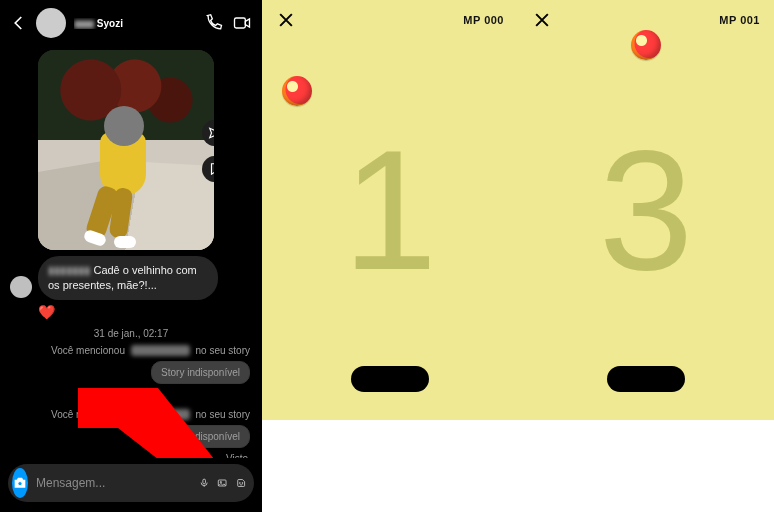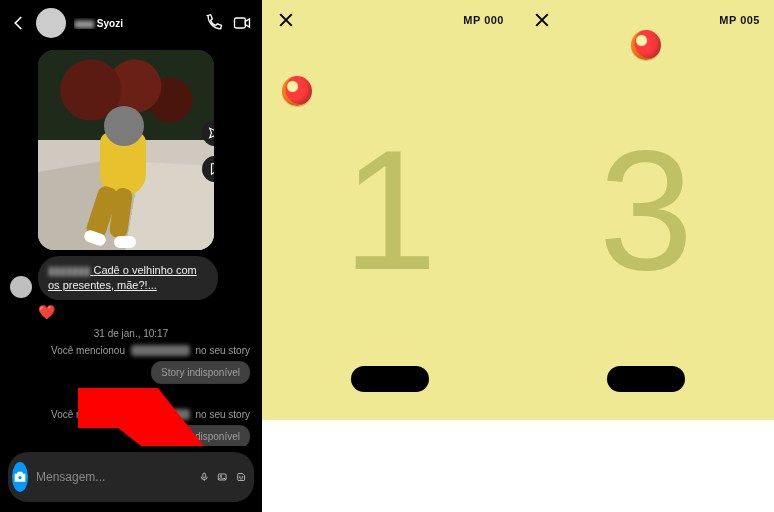--- a/index.html
+++ b/index.html
@@ -67,21 +67,20 @@
   .small-circ{
     width:26px;height:26px;border-radius:50%; background:#1f1f1f; display:flex;
     align-items:center;justify-content:center;
   }
   .small-circ svg{width:14px;height:14px;stroke:#fff;fill:none;stroke-width:2;}
 
   .caption-bubble{
     margin:0 12px 4px 38px; max-width:180px; background:#262626; color:#eee;
     font-size:11px; line-height:1.35; padding:7px 10px; border-radius:21px;
     position:relative;
-    text-decoration:underline;
   }
   .caption-bubble .b{filter:blur(2px);opacity:.6;}
   .mini-avatar{
     position:absolute; left:-28px; bottom:2px; width:22px;height:22px;border-radius:50%;
     background:#bfbfbf;
   }
   .heart-react{
     margin:2px 0 8px 38px; font-size:14px;
   }
 
@@ -95,21 +94,21 @@
     font-size:10px; padding:5px 9px; border-radius:10px; margin:3px 12px 3px auto; width:fit-content;}
   .visto{ text-align:right; color:#9e9e9e; font-size:10px; padding:2px 14px 2px;}
 
   
   .arrow{
     position:absolute; left:78px; top:342px; width:170px; height:130px; pointer-events:none;
   }
 
   
   .inputbar{
-    margin:6px 8px 10px; height:50px; background:#262626; border-radius:20px;
+    margin:6px 8px 10px; height:38px; background:#262626; border-radius:20px;
     display:flex; align-items:center; gap:8px; padding:0 8px 0 4px;
   }
   .cam{ width:30px;height:30px;border-radius:50%; background:#0099ff; display:flex;align-items:center;justify-content:center;}
   .cam svg{width:16px;height:16px;fill:#fff;}
   .msg-input{ flex:1; background:transparent; border:none; outline:none; color:#eee; font-size:12px;}
   .msg-input::placeholder{color:#8a8a8a;}
   .ib-ico{width:20px;height:20px;stroke:#e8e8e8;fill:none;stroke-width:1.7;}
 
   
   .game{
@@ -191,21 +190,21 @@
       </div>
     </div>
 
     <div class="caption-bubble">
       <div class="mini-avatar"></div>
       <span class="b">▮▮▮▮▮▮▮</span>
       <span>Cadê o velhinho com os presentes, mãe?!...</span>
     </div>
     <div class="heart-react">❤️</div>
 
-    <div class="ts">31 de jan., 10:17</div>
+    <div class="ts">31 de jan., 02:17</div>
     <div class="sys-line">
       <span>Você mencionou</span>
       <span class="blur">▮▮▮▮▮▮▮</span>
       <span>no seu story</span>
     </div>
     <div class="story-un">Story indisponível</div>
 
     <div class="ts">
       <span class="blur" style="filter:blur(2px);opacity:.6">▮▮ ▮▮▮</span><span>, 07:08</span>
     </div>
@@ -259,18 +258,18 @@
   <div class="ball"></div>
   <div class="bignum">1</div>
   <div class="paddle"></div>
 </div>
 
 <div class="game g2">
   <div class="game-top">
     <svg class="x-ico" viewBox="0 0 24 24">
         <path d="M5 5l14 14M19 5L5 19"></path>
       </svg>
-    <div class="mp">MP 005</div>
+    <div class="mp">MP 001</div>
   </div>
   <div class="ball"></div>
   <div class="bignum">3</div>
   <div class="paddle"></div>
 </div>
 
 </body></html>

